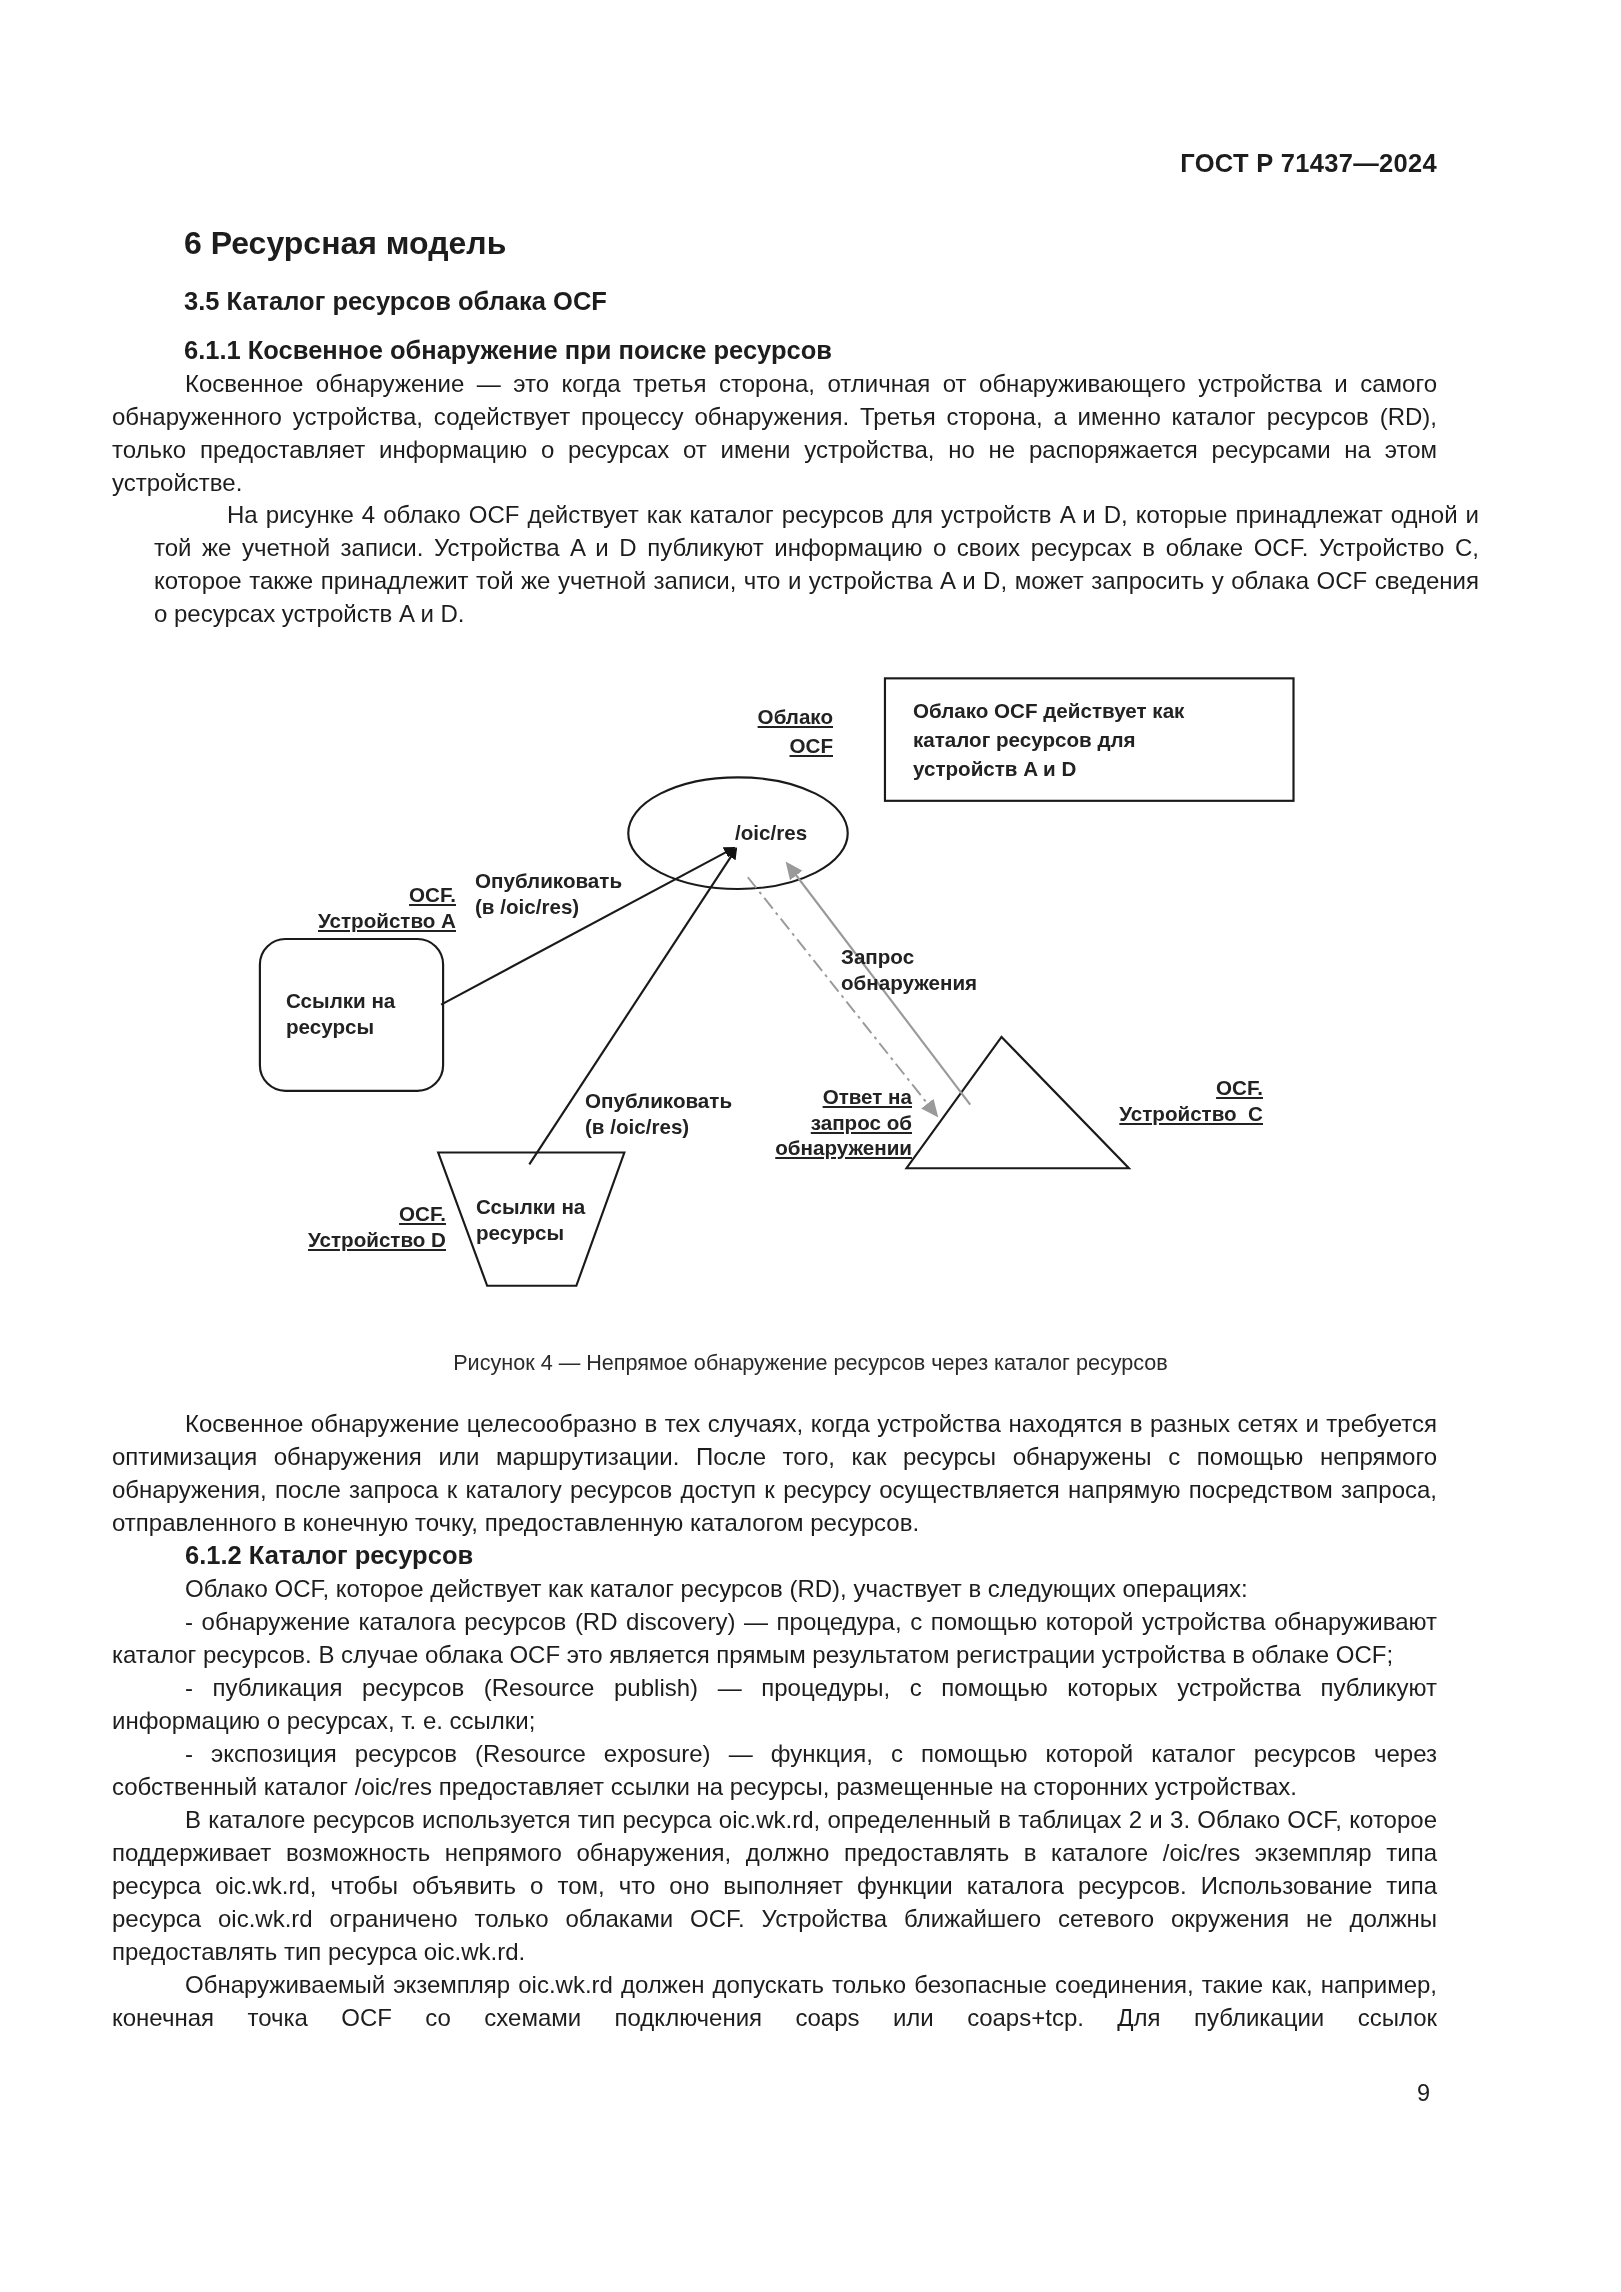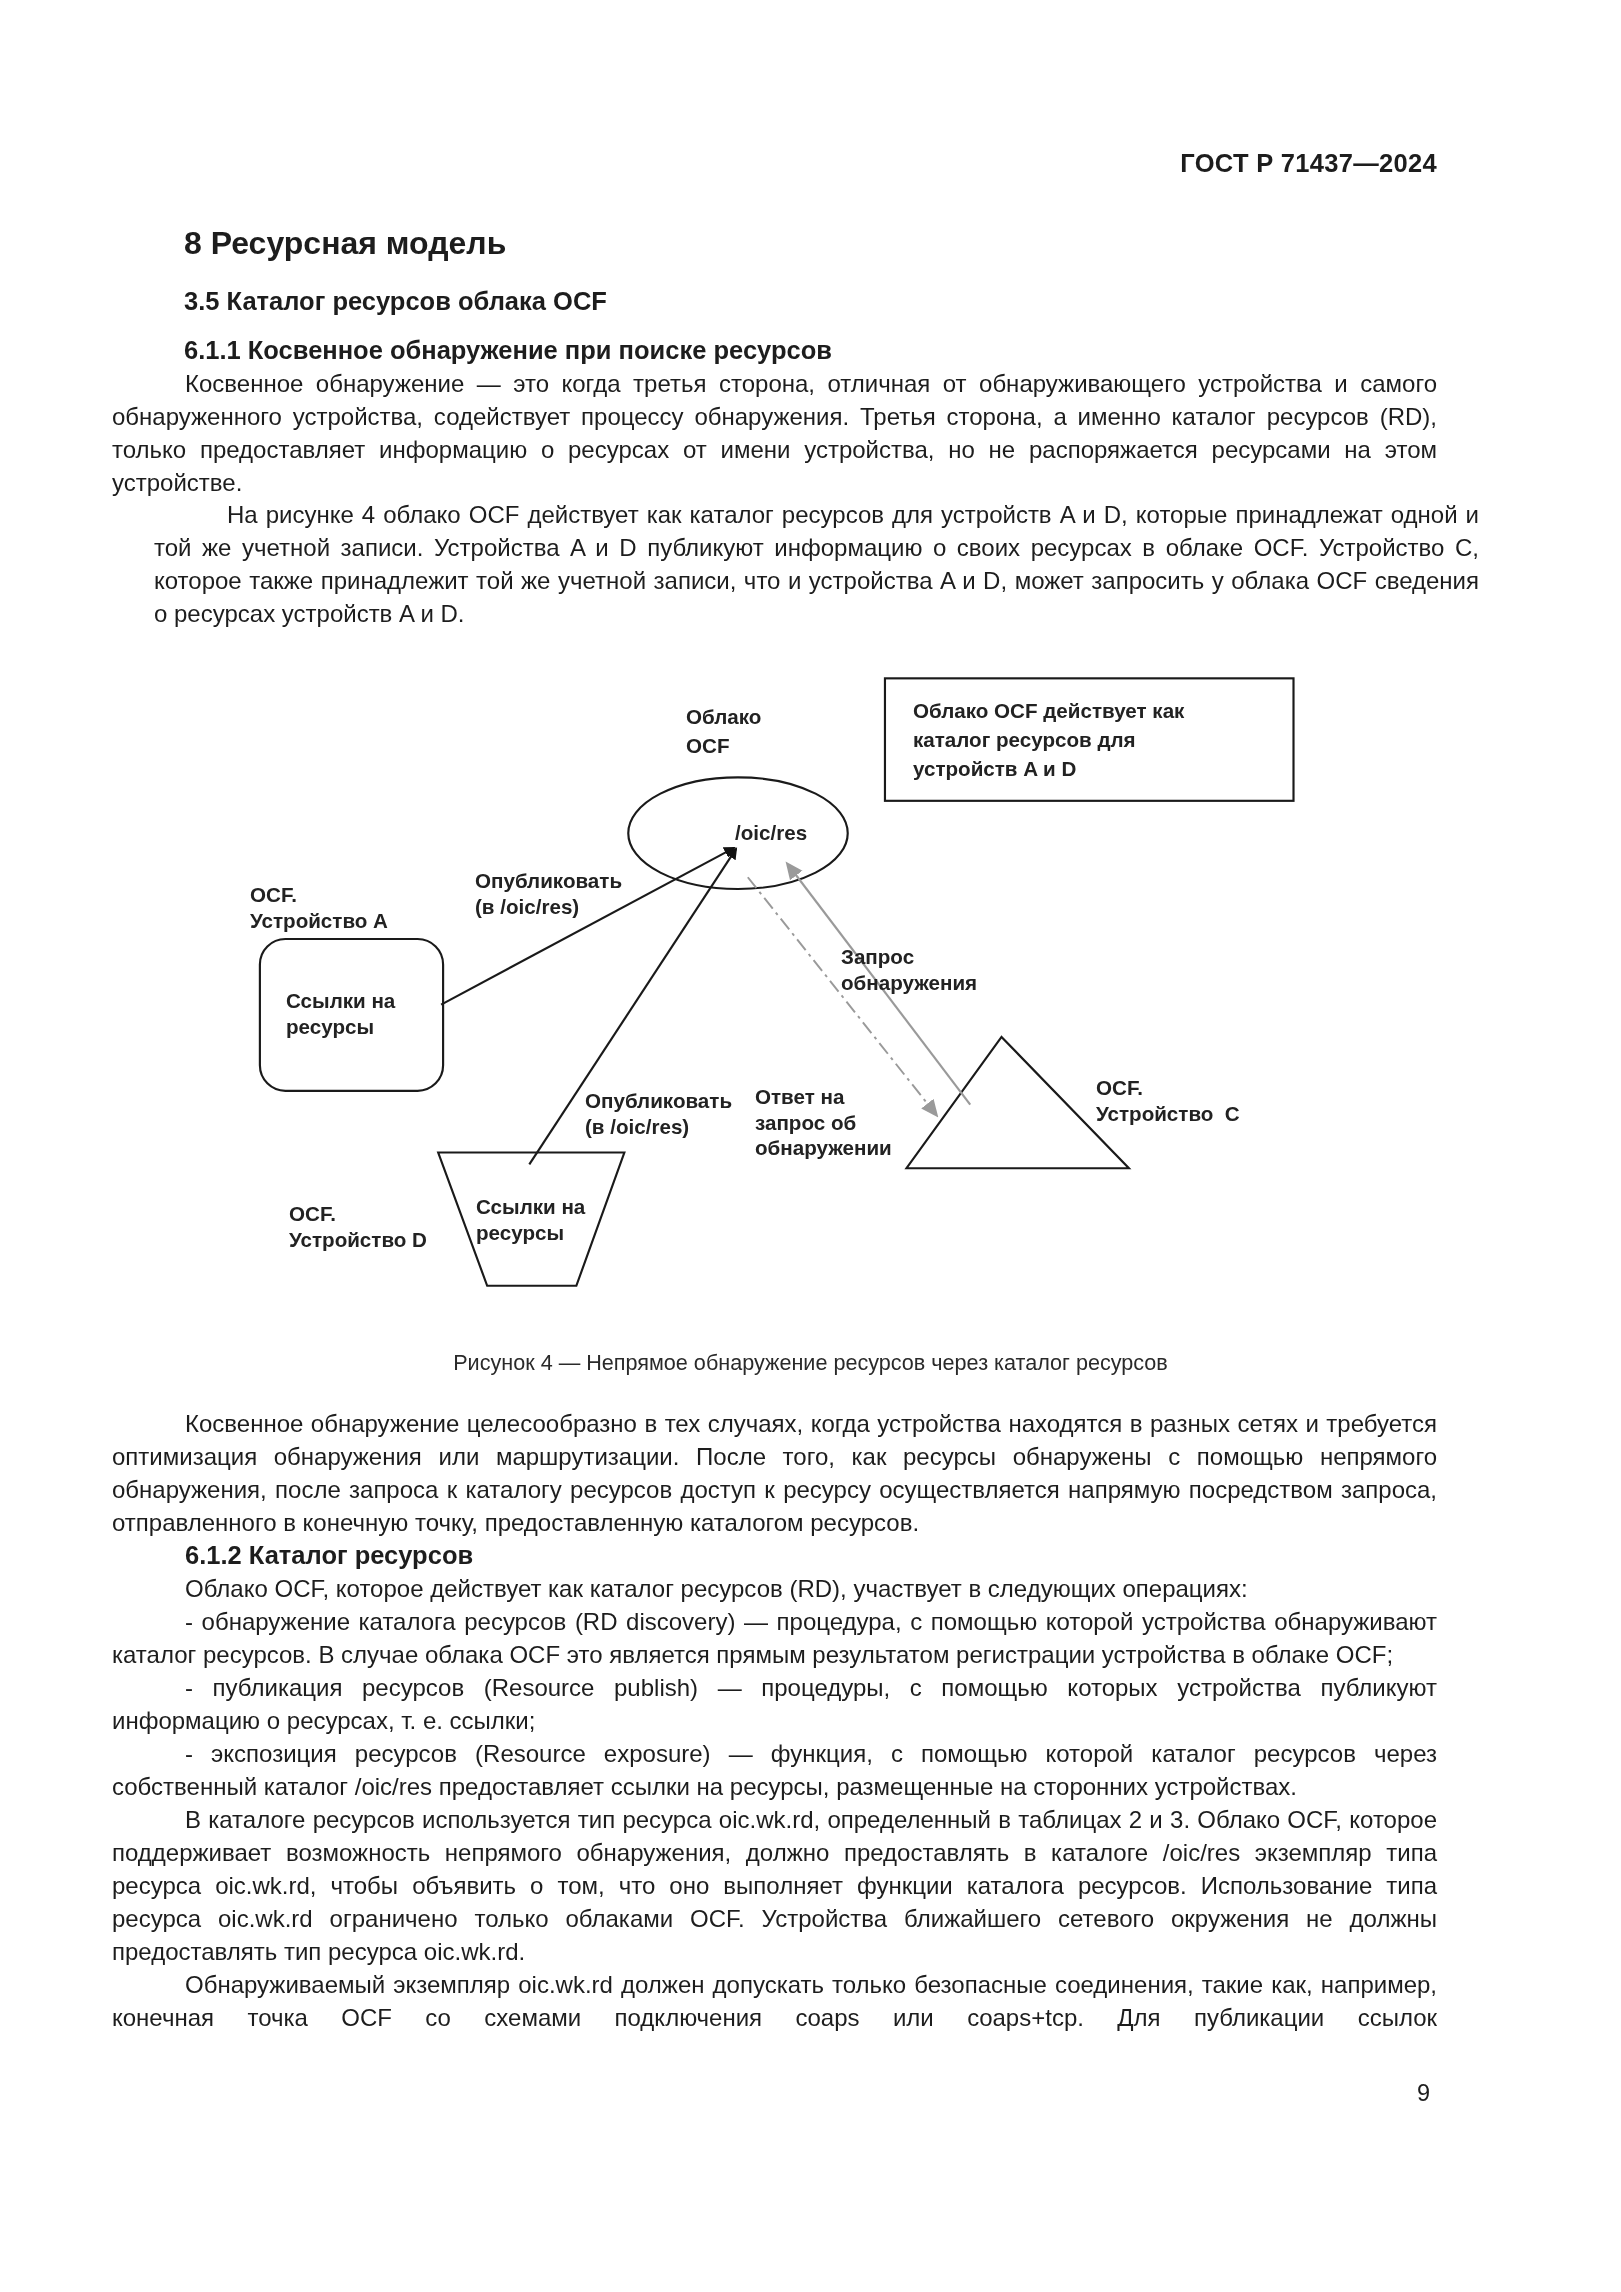--- a/index.html
+++ b/index.html
@@ -12,32 +12,32 @@
   .h3 { position: absolute; left: 184px; top: 336px; font-weight: bold; font-size: 25.5px; }
   .text-block { position: absolute; left: 112px; width: 1325px; font-size: 24px; line-height: 33px; text-align: justify; }
   .text-block p { margin: 0; text-indent: 73px; }
   .text-block h3 { margin: 0; padding-left: 73px; font-weight: bold; font-size: 25.5px; line-height: 33px; }
   .block1 { top: 367px; }
   .block2 { top: 498px; margin-left: 42px; }
   .block3 { top: 1407px; }
   .figure { position: absolute; left: 0; top: 647px; width: 1621px; height: 725px; }
   .figure svg { position: absolute; left: 0; top: 0; }
   .dlabel { position: absolute; font-size: 20.6px; line-height: 25.5px; font-weight: bold; color: #222; white-space: nowrap; }
-  .center { text-align: left; }
+  .center { text-align: right; text-decoration: underline; }
   .caption { position: absolute; left: 0; width: 1621px; top: 1350px; text-align: center; font-size: 21.6px; color: #2a2a2a; }
   .page-number { position: absolute; left: 1417px; top: 2080px; font-size: 23.5px; }
 </style>
 </head>
 <body>
 
 <div class="page">
 
   <div class="std-header">ГОСТ Р 71437—2024</div>
 
-  <div class="h1">8 Ресурсная модель</div>
+  <div class="h1">6 Ресурсная модель</div>
   <div class="h2">3.5 Каталог ресурсов облака OCF</div>
   <div class="h3">6.1.1 Косвенное обнаружение при поиске ресурсов</div>
 
   <div class="text-block block1">
     <p>Косвенное обнаружение — это когда третья сторона, отличная от обнаруживающего устройства и самого обнаруженного устройства, содействует процессу обнаружения. Третья сторона, а именно каталог ресурсов (RD), только предоставляет информацию о ресурсах от имени устройства, но не распоряжается ресурсами на этом устройстве.</p>
   </div>
   <div class="text-block block2">
     <p>На рисунке 4 облако OCF действует как каталог ресурсов для устройств A и D, которые принадлежат одной и той же учетной записи. Устройства A и D публикуют информацию о своих ресурсах в облаке OCF. Устройство C, которое также принадлежит той же учетной записи, что и устройства A и D, может запросить у облака OCF сведения о ресурсах устройств A и D.</p>
   </div>
 

